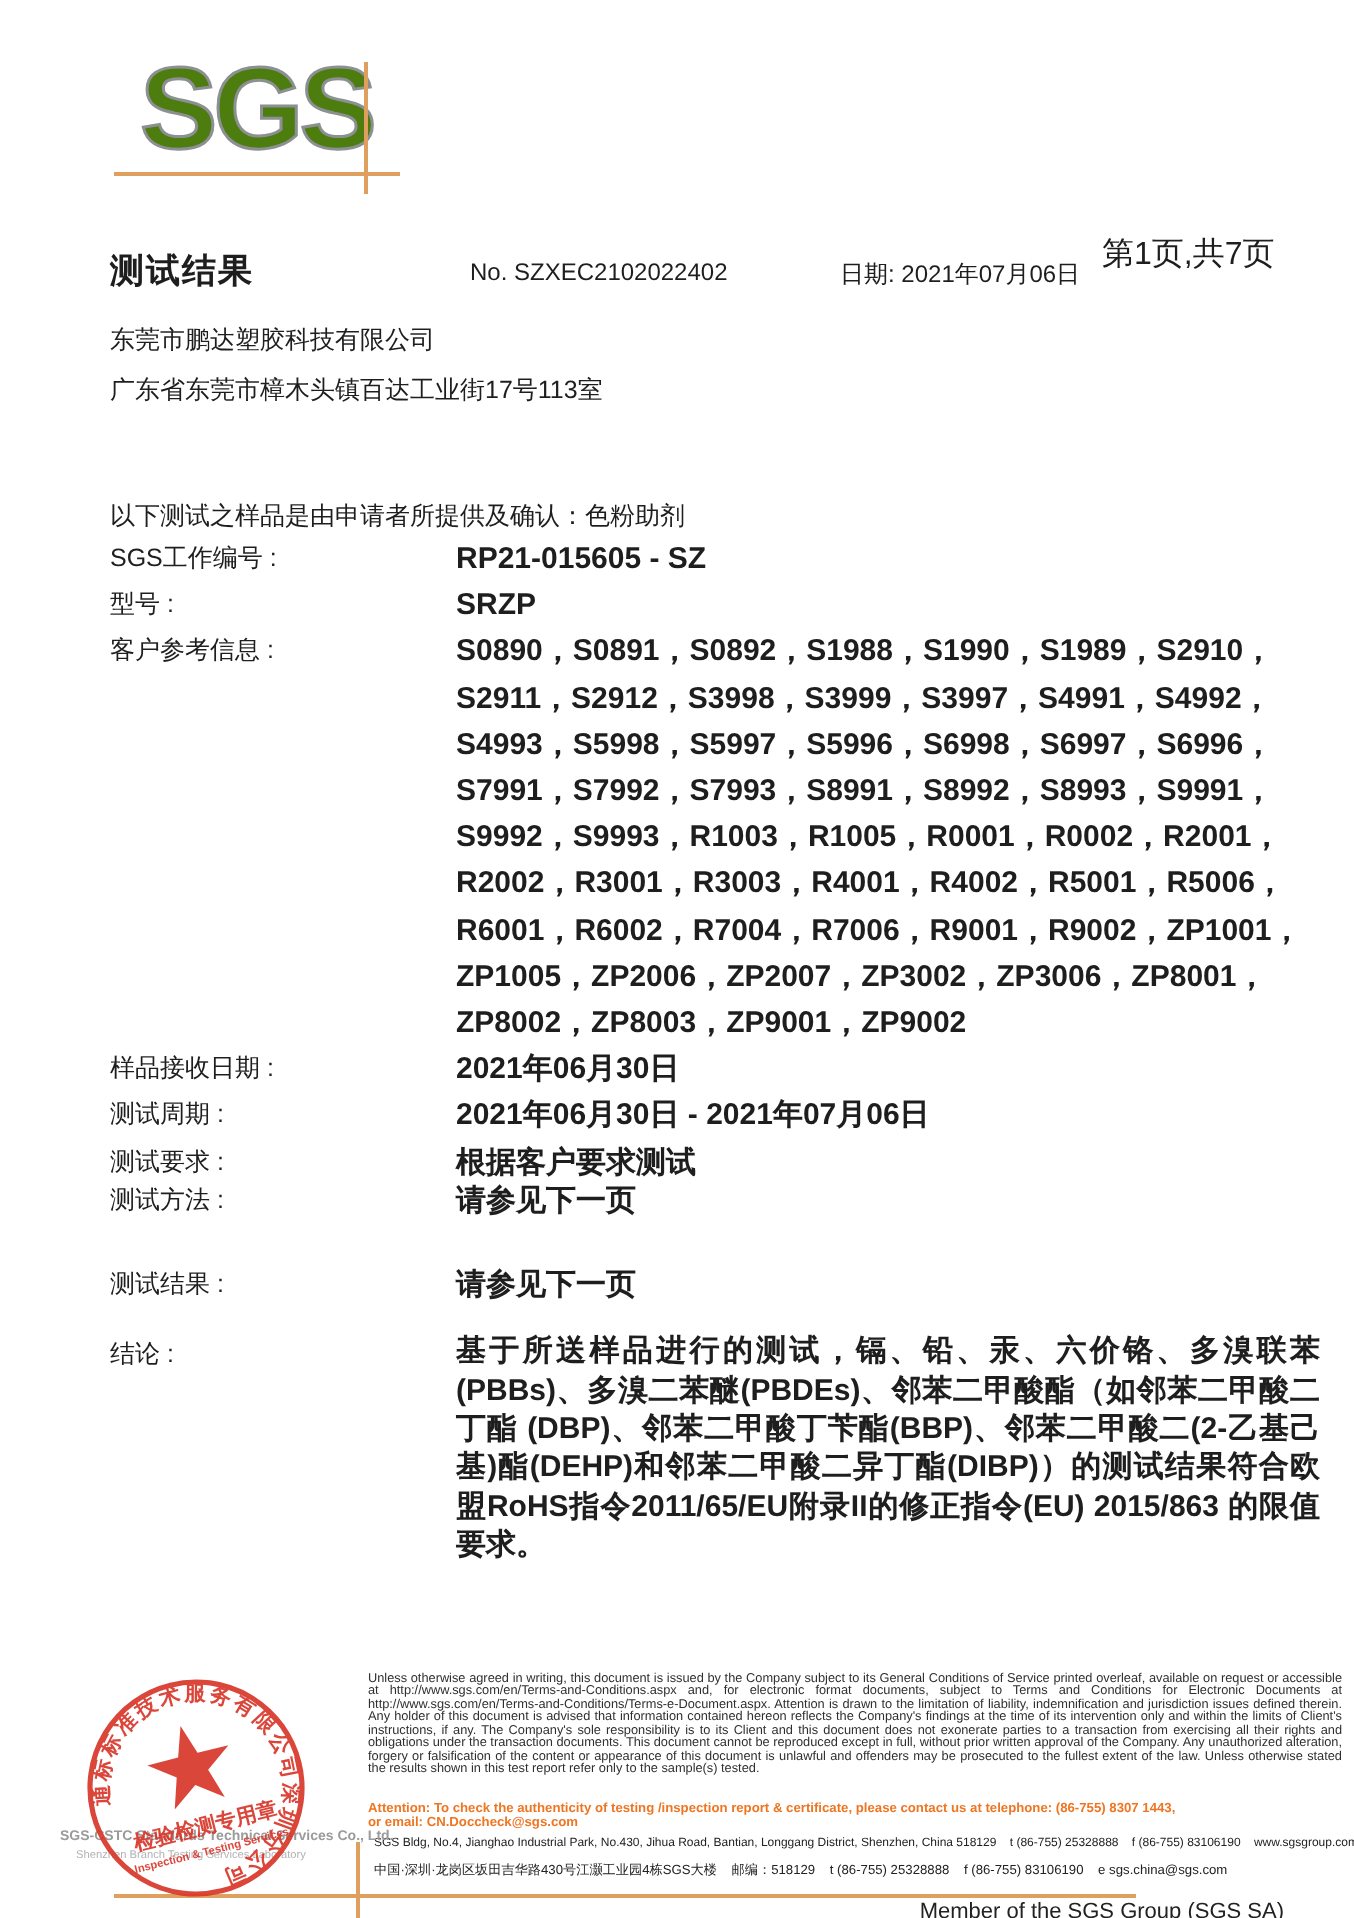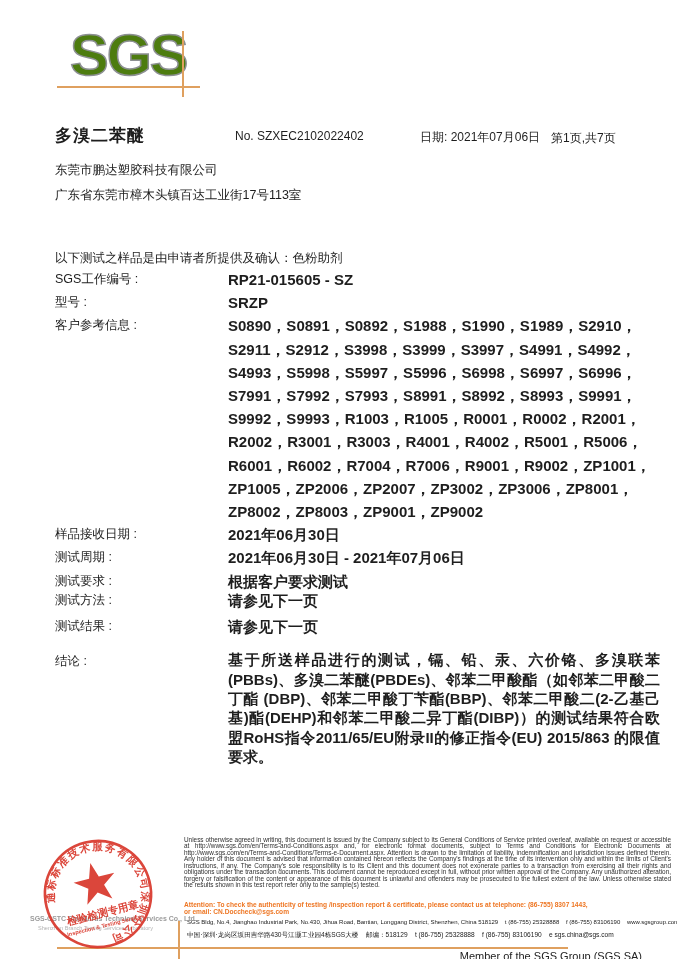--- a/index.html
+++ b/index.html
@@ -14,35 +14,35 @@
   .cropline { background:#dfa05f; }
   .crop-top-h { left:57px; top:86px; width:143px; height:2px; }
   .crop-top-v { left:182px; top:31px; width:2px; height:66px; }
   .crop-bot-h { left:57px; top:947px; width:511px; height:2px; }
   .crop-bot-v { left:178px; top:921px; width:2px; height:38px; }
 
   
   .doc-title { left:55px; top:124px; font-size:17px; font-weight:bold; letter-spacing:1px; }
   .report-no { left:235px; top:129px; font-size:12px; }
   .report-date { left:420px; top:129px; font-size:12px; }
-  .page-info { left:551px; top:130px; font-size:12px; }
+  .page-info { left:551px; top:117px; font-size:16px; }
 
   .company { left:55px; top:162px; font-size:12.5px; }
   .company-addr { left:55px; top:187px; font-size:12.5px; }
 
   .intro { left:55px; top:250px; font-size:12.5px; }
 
   
   .fields { left:55px; top:268px; width:605px; }
   .row { display:flex; align-items:flex-start; }
   .lbl { width:173px; flex:0 0 173px; font-size:12.5px; line-height:23.2px; }
   .val { font-size:15px; line-height:23.2px;font-weight:bold; }
   .val.pre { white-space:pre-line; }
   .row-method { margin-top:-4px; }
-  .row-result { margin-top:3px; }
+  .row-result { margin-top:19px; }
   .row-conclusion { margin-top:12px; }
   .row-conclusion .val { width:432px; line-height:19.4px; text-align:justify; }
 
   
   .legal { left:184px; top:837px; width:487px; font-size:6.4px; line-height:6.45px;
            color:#2f2f2f; text-align:justify; }
   .attention { left:184px; top:901px; width:487px; font-size:6.6px; line-height:7.4px;
                font-weight:bold; white-space:pre-line; }
   .addr-en { left:187px; top:919px; width:483px; font-size:6px; color:#222; white-space:pre; }
   .addr-cn { left:187px; top:931px; width:483px; font-size:6.6px; color:#222; white-space:pre; }
@@ -54,21 +54,21 @@
   .stamp { left:42px; top:838px; width:112px; height:112px; z-index:2;
            transform:rotate(-14deg); opacity:0.92; }
 </style>
 </head>
 <body>
 
 <div class="abs sgs-logo">SGS</div>
 <div class="abs cropline crop-top-h"></div>
 <div class="abs cropline crop-top-v"></div>
 
-<div class="abs doc-title">多溴二苯醚</div>
+<div class="abs doc-title">测试结果</div>
 <div class="abs report-no">No. SZXEC2102022402</div>
 <div class="abs report-date">日期: 2021年07月06日</div>
 <div class="abs page-info">第1页,共7页</div>
 
 <div class="abs company">东莞市鹏达塑胶科技有限公司</div>
 <div class="abs company-addr">广东省东莞市樟木头镇百达工业街17号113室</div>
 
 <div class="abs intro">以下测试之样品是由申请者所提供及确认：色粉助剂</div>
 
 <div class="abs fields">

